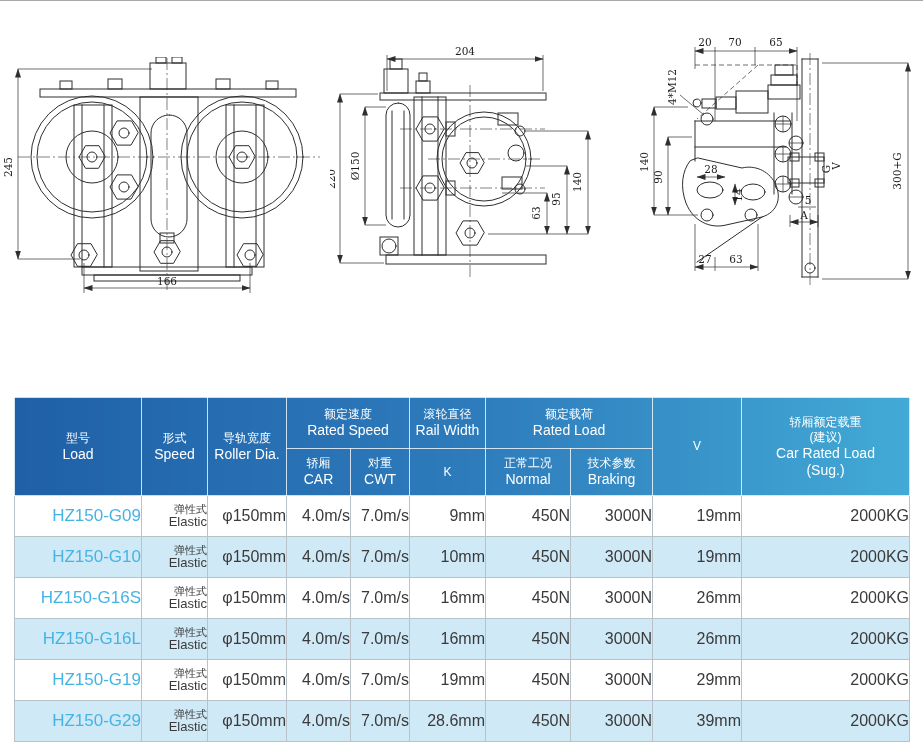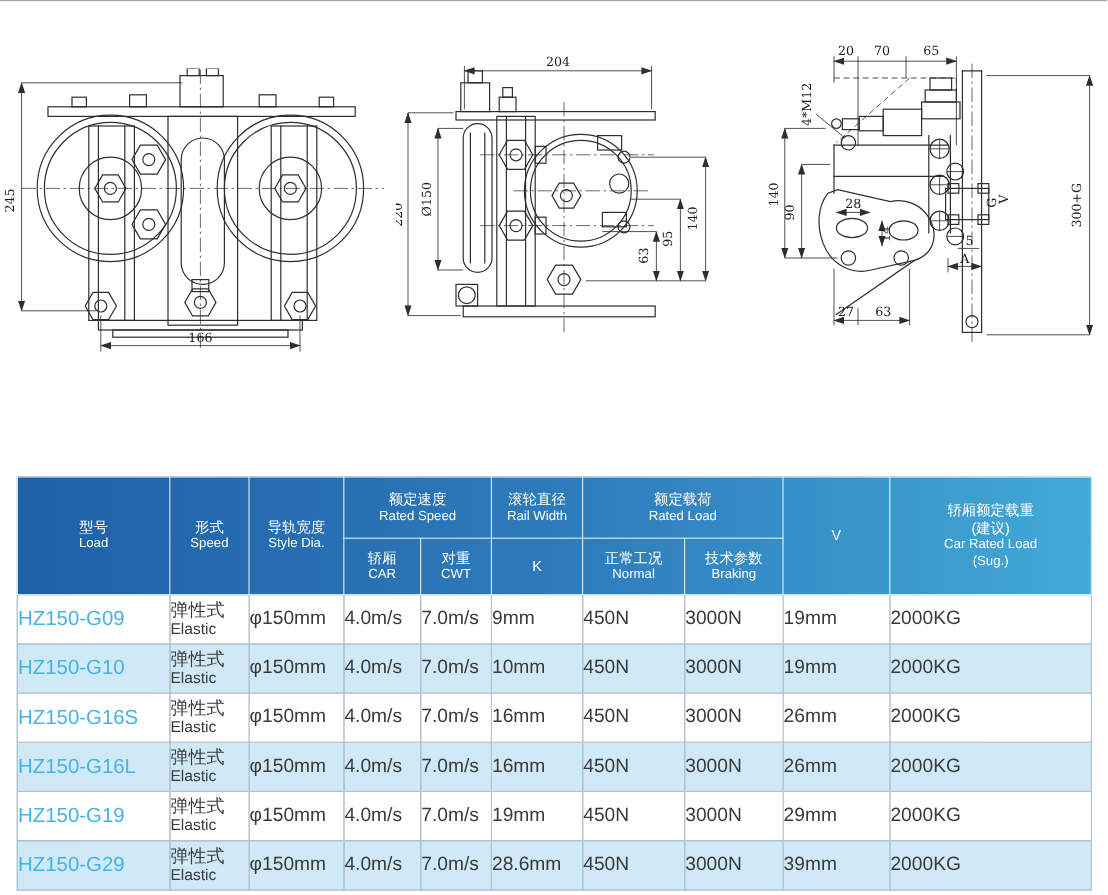--- a/index.html
+++ b/index.html
@@ -23,26 +23,26 @@
   svg .dt{font:10.5px "DejaVu Serif",serif;fill:#1c1c1c}
 
   
   table.tbl{position:absolute;left:14px;top:396px;width:895px;border-collapse:collapse;table-layout:fixed;
             background:linear-gradient(90deg,#1f60a7 0%,#2e7cbc 52%,#42aad6 100%)}
   .tbl thead th{color:#fff;font-weight:400;border:1px solid rgba(255,255,255,.78);
                 text-align:center;vertical-align:middle;padding:1px 0}
   .tbl thead tr.h1 th{height:48px}
   .tbl thead tr.h2 th{height:44px}
   .zh{display:block;font-size:12px;line-height:1.25}
-  .en{display:block;font-size:11px;line-height:1.2}
-  .tbl tbody td{background:#fff;border:1px solid #b9c2c9;text-align:left;vertical-align:middle;
+  .en{display:block;font-size:14px;line-height:1.2}
+  .tbl tbody td{background:#fff;border:1px solid #b9c2c9;text-align:right;vertical-align:middle;
                 font-size:16px;color:#3a3a3a;height:40px;padding:0}
   .tbl tbody tr:nth-child(even) td{background:#cfe9f6}
   .tbl td.model{color:#45b4e5;font-size:17px}
-  .zh2{display:block;font-size:15px;line-height:1.1}
+  .zh2{display:block;font-size:11px;line-height:1.1}
   .en2{display:block;font-size:13px;line-height:1.05}
 </style>
 </head>
 <body>
 
 <div class="page">
 
   <svg width="0" height="0" style="position:absolute">
     <defs>
       <marker id="ar" markerWidth="10" markerHeight="8" refX="8.5" refY="4" orient="auto-start-reverse" markerUnits="userSpaceOnUse">
@@ -289,21 +289,21 @@
         <th rowspan="2">
           <span class="zh">型号</span>
           <span class="en">Load</span>
         </th>
         <th rowspan="2">
           <span class="zh">形式</span>
           <span class="en">Speed</span>
         </th>
         <th rowspan="2">
           <span class="zh">导轨宽度</span>
-          <span class="en">Style Dia.</span>
+          <span class="en">Roller Dia.</span>
         </th>
         <th colspan="2">
           <span class="zh">额定速度</span>
           <span class="en">Rated Speed</span>
         </th>
         <th>
           <span class="zh">滚轮直径</span>
           <span class="en">Rail Width</span>
         </th>
         <th colspan="2">

